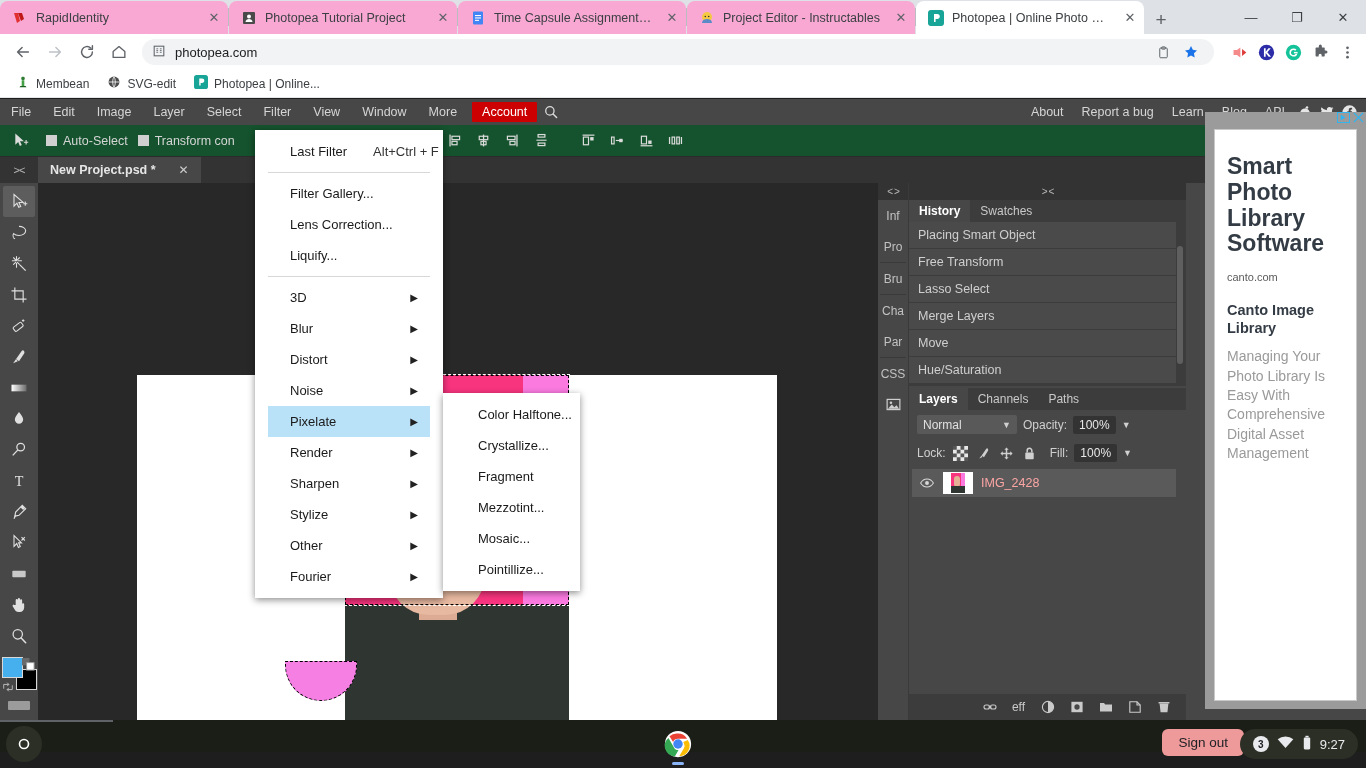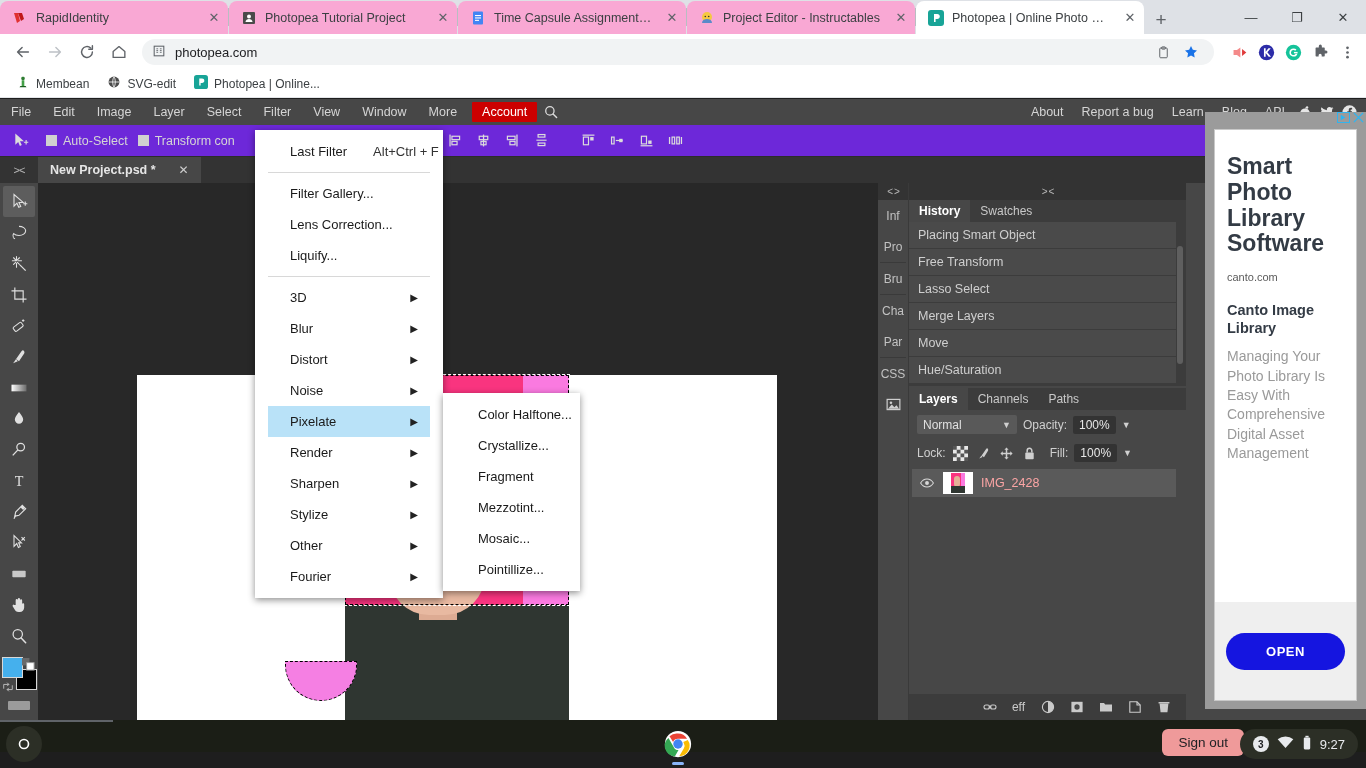--- a/index.html
+++ b/index.html
@@ -76,21 +76,21 @@
   .menu-item.account{ background:#cc0000; color:#fff; padding:2px 10px; height:20px;
     margin-left:4px; border-radius:1px;}
   .menu-search{ width:28px;height:26px;display:flex;align-items:center;justify-content:center;
     color:#d5d5d5;}
   .menu-right{ position:absolute; right:6px; top:0; height:26px; display:flex; align-items:center; }
   .menu-right .menu-item{ padding:0 9px; font-size:12.5px;}
   .soc{ width:22px;height:22px;display:flex;align-items:center;justify-content:center;}
 
   .pp-optbar{
     position:absolute; left:0; top:26px; width:1366px; height:32px;
-    background:#6d28d9; display:flex; align-items:center; padding-left:4px; gap:0;
+    background:#14532d; display:flex; align-items:center; padding-left:4px; gap:0;
     border-bottom:1px solid #2c2c2c;
   }
   .opt-tool{width:32px;height:28px;display:flex;align-items:center;justify-content:center;}
   .opt-chk{display:flex;align-items:center;gap:6px;font-size:12.5px;color:#d5d5d5;margin-left:10px;}
   .chkbox{width:11px;height:11px;background:#d0d0d0;display:inline-block;}
   .opt-btn{display:flex;align-items:center;gap:4px;background:#555;border-radius:2px;
     padding:3px 7px; font-size:12px;color:#d5d5d5;margin-left:6px;}
   .opt-ico{width:26px;height:26px;display:flex;align-items:center;justify-content:center;margin-left:3px;}
 
   .pp-tabbar{
@@ -919,23 +919,20 @@
           </svg>
       </span>
     </div>
     <div class="ad-card">
       <div class="ad-body">
         <div class="ad-h1">Smart Photo Library Software</div>
         <div class="ad-url">canto.com</div>
         <div class="ad-h2">Canto Image Library</div>
         <div class="ad-p">Managing Your Photo Library Is Easy With Comprehensive Digital Asset Management</div>
       </div>
-      <div class="ad-foot">
-        <div class="ad-btn">OPEN</div>
-      </div>
     </div>
   </div>
 
   <div class="shelf">
     <div class="shelf-topline"></div>
     <div class="shelf-launcher">
       <svg viewBox="0 0 24 24" width="18" height="18">
           <circle cx="12" cy="12" r="6" fill="none" stroke="#fff" stroke-width="2.2"></circle>
         </svg>
     </div>

